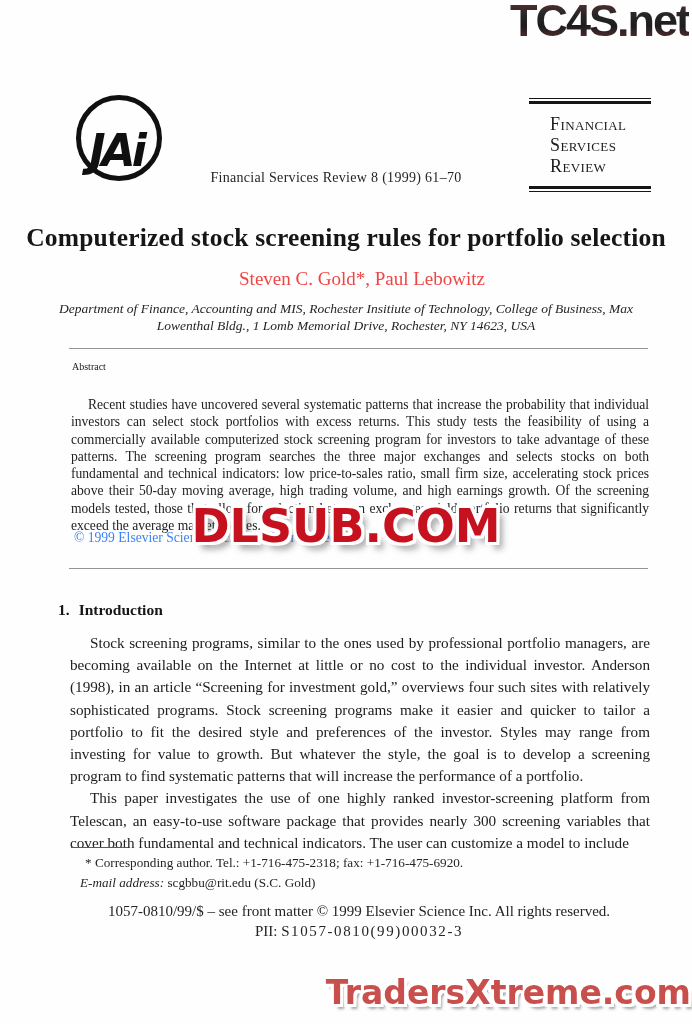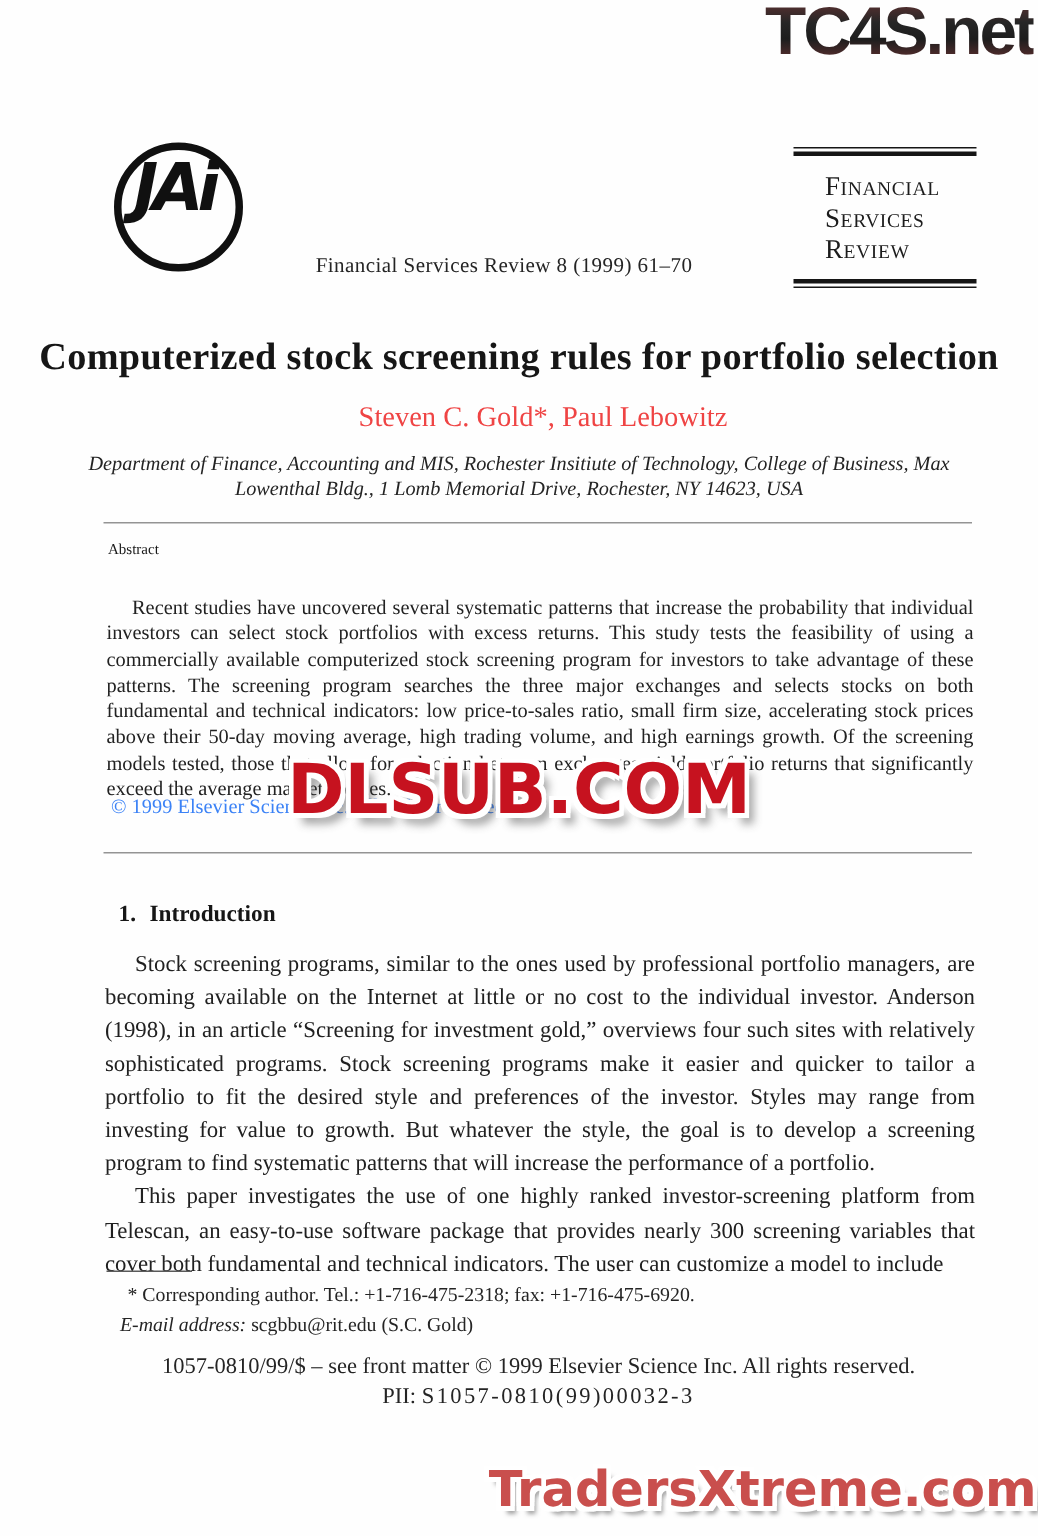--- a/index.html
+++ b/index.html
@@ -42,21 +42,21 @@
     text-shadow:
       -3px -3px 0 #fff, 3px -3px 0 #fff, -3px 3px 0 #fff, 3px 3px 0 #fff,
       -3px 0 0 #fff, 3px 0 0 #fff, 0 -3px 0 #fff, 0 3px 0 #fff,
       4px 5px 3px rgba(90,90,90,0.55);
   }
 
   
   .logo-circle {
     position:absolute; left:76px; top:95px; width:86px; height:86px;
     border:5px solid #101010; border-radius:50%;
-    display:flex; align-items:flex-start; justify-content:center;
+    display:flex; align-items:flex-end; justify-content:center;
   }
   .logo-text {
     font-family:"DejaVu Sans", sans-serif; font-style:italic; font-weight:900;
     font-size:44px; letter-spacing:-4px; color:#101010; transform:translateX(-3px);
   }
   .journal-box { position:absolute; left:529px; top:98px; width:122px; }
   .jb-rule-thin  { height:1px; background:#151515; }
   .jb-rule-thick { height:3px; background:#151515; }
   .jb-gap { height:2px; }
   .jb-text {
@@ -96,21 +96,21 @@
     font-size:13.6px; line-height:17.3px; text-align:justify;
     text-indent:17px; color:#222;
   }
   .abstract-copyright {
     position:absolute; top:530px; left:74px; width:578px;
     font-size:13.6px; color:#3b82f6;
   }
 
   
   .intro-heading {
-    position:absolute; top:601px; left:79px;
+    position:absolute; top:601px; left:58px;
     font-weight:bold; font-size:15.5px; color:#161616;
   }
   .intro-heading .head-num { margin-right:9px; }
   .intro-body {
     position:absolute; top:632px; left:70px; width:580px;
     font-size:15.2px; line-height:22.2px; text-align:justify; color:#202020;
   }
   .intro-body p { margin:0; text-indent:20px; }
 
   

